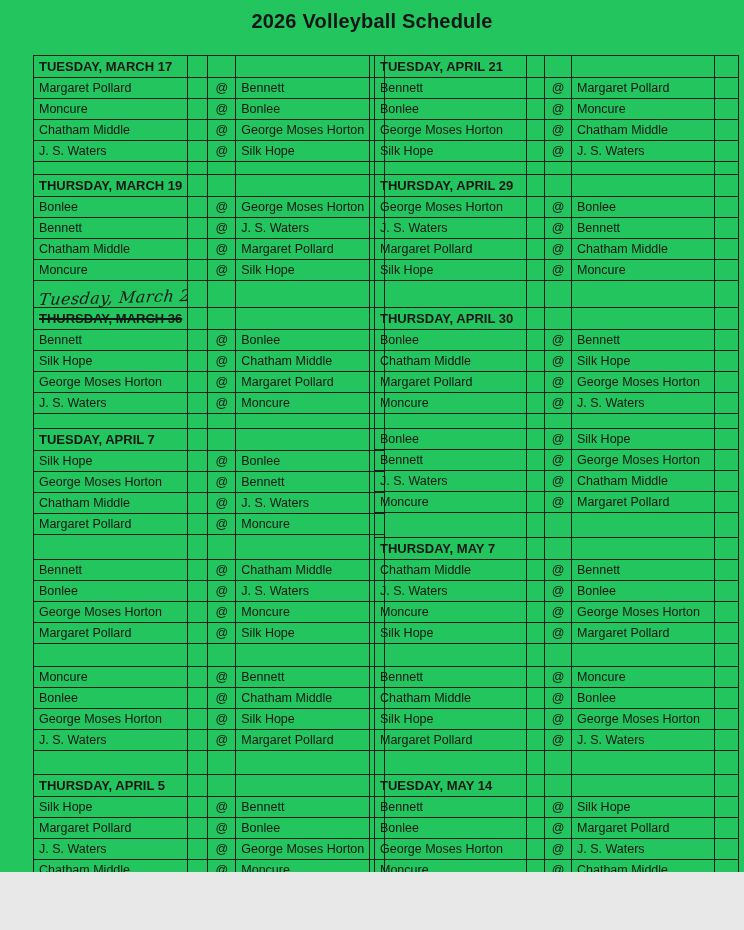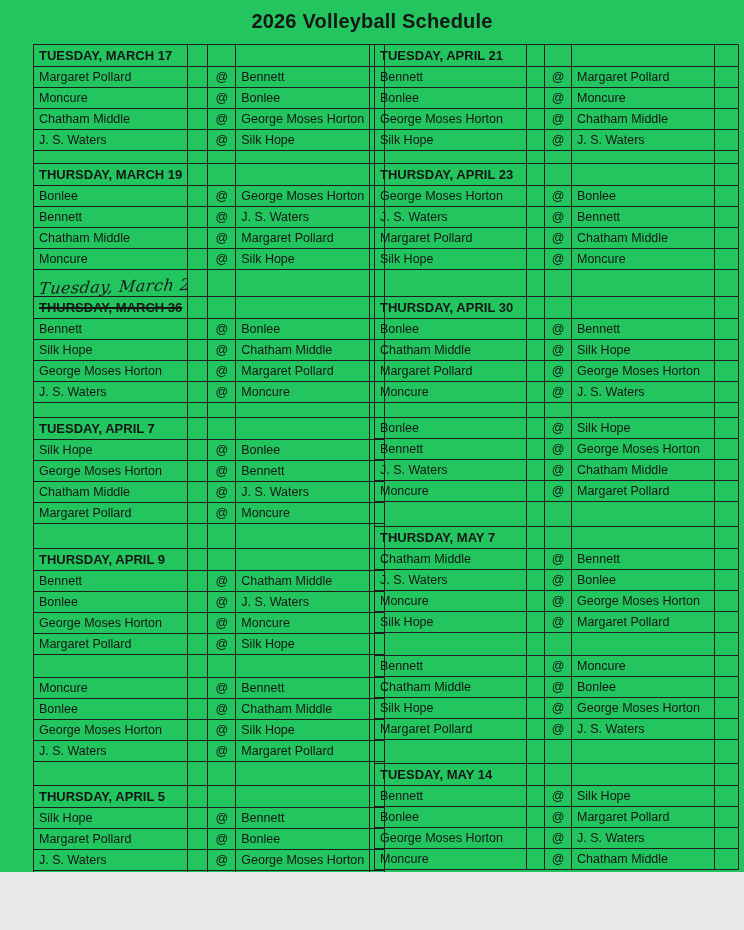--- a/index.html
+++ b/index.html
@@ -6,21 +6,21 @@
   .page {
     position:relative; width:744px; height:872px; margin:0 auto;
     background:#22c55e; overflow:hidden;
     font-family:"Liberation Sans", sans-serif; color:#161616;
   }
   .title {
     position:absolute; top:10px; left:0; width:744px;
     text-align:center; font-size:20px; font-weight:bold; margin:0;
     letter-spacing:0.2px;
   }
-  .tbl-wrap { position:absolute; top:44px; }
+  .tbl-wrap { position:absolute; top:55px; }
   #wrap-left  { left:33px; }
   #wrap-right { left:374px; }
   table.sched { border-collapse:collapse; table-layout:fixed; }
   table.sched td {
     border:1.5px solid #1e1e1e;
     padding:0 5px;
     font-size:12.5px;
     white-space:nowrap;
     overflow:hidden;
     vertical-align:middle;
@@ -225,27 +225,20 @@
             <td>Moncure</td>
             <td></td>
           </tr>
           <tr class="sep-row">
             <td style="height: 24px;"></td>
             <td style="height: 24px;"></td>
             <td style="height: 24px;"></td>
             <td style="height: 24px;"></td>
             <td style="height: 24px;"></td>
           </tr>
-          <tr class="header-row">
-            <td><span>THURSDAY, APRIL 9</span></td>
-            <td></td>
-            <td></td>
-            <td></td>
-            <td></td>
-          </tr>
           <tr class="game-row">
             <td>Bennett</td>
             <td></td>
             <td class="at">@</td>
             <td>Chatham Middle</td>
             <td></td>
           </tr>
           <tr class="game-row">
             <td>Bonlee</td>
             <td></td>
@@ -394,21 +387,21 @@
             <td></td>
           </tr>
           <tr class="sep-row">
             <td style="height: 12px;"></td>
             <td style="height: 12px;"></td>
             <td style="height: 12px;"></td>
             <td style="height: 12px;"></td>
             <td style="height: 12px;"></td>
           </tr>
           <tr class="header-row">
-            <td><span>THURSDAY, APRIL 23</span></td>
+            <td><span>THURSDAY, APRIL 29</span></td>
             <td></td>
             <td></td>
             <td></td>
             <td></td>
           </tr>
           <tr class="game-row">
             <td>George Moses Horton</td>
             <td></td>
             <td class="at">@</td>
             <td>Bonlee</td>

